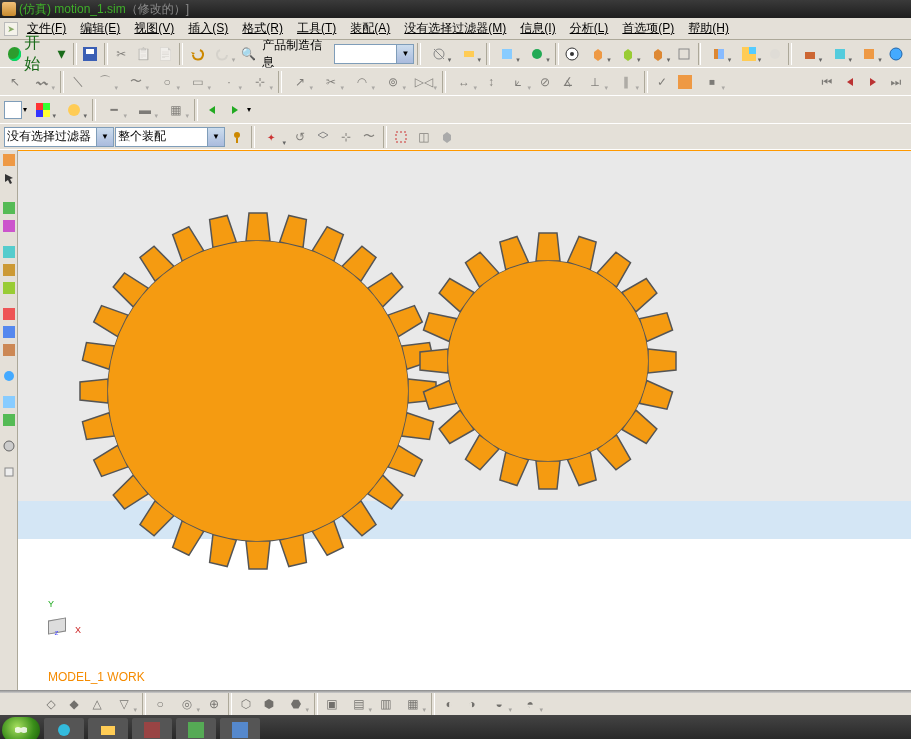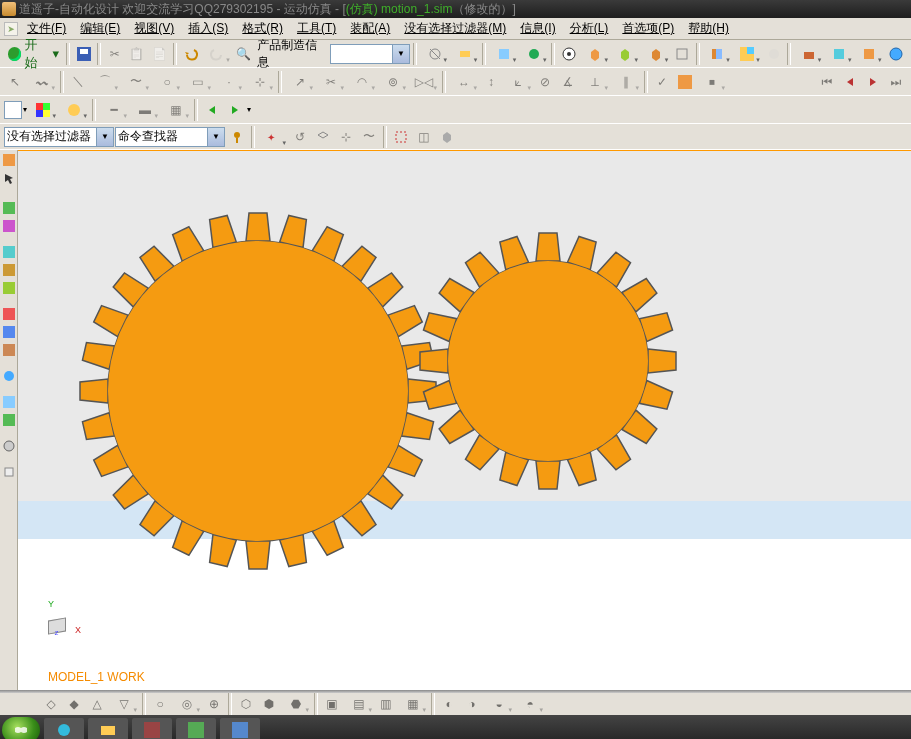--- a/index.html
+++ b/index.html
@@ -10,21 +10,21 @@
   .titlebar .green { color: #3fae2a; }
   .menubar { height: 22px; background: #e4e0d8; display: flex; align-items: center; padding: 0 4px; gap: 4px; border-bottom: 1px solid #aca899; }
   .menu-arrow { width:14px; height:14px; font-size:9px; color:#8a6; border:1px solid #bbb; display:flex;align-items:center;justify-content:center; background:#f4f2ea; }
   .menu-item { padding: 2px 5px; cursor: default; text-decoration: underline; }
   .toolbar { background: #e4e0d8; display: flex; align-items: center; padding: 2px 4px; border-bottom: 1px solid #fff; height: 28px; gap:1px; flex-wrap:nowrap; }
   .tool { width: 22px; height: 22px; border: 1px solid transparent; display:flex; align-items:center; justify-content:center; cursor:default; position:relative; }
   .tool.drop { width: 30px; }
   .tool.drop::after { content:"▾"; position:absolute; right:1px; bottom:0; font-size:7px; color:#666; }
   .tool.disabled svg, .tool.disabled { filter: grayscale(1) opacity(0.45); }
   .sep { width:4px; height:22px; border-left:1px solid #aca899; border-right:1px solid #fff; margin:0 2px; }
-  .start { display:flex; align-items:center; gap:3px; color:#1a6b1a; font-size:13px; padding:0 4px;}
+  .start { display:flex; align-items:center; gap:3px; color:#1a6b1a; font-size:16px; padding:0 4px;}
   .start::before { content:""; width:14px; height:14px; background:#2d9c2d; border-radius:7px; box-shadow: inset -2px -2px 0 #0d6; }
   .spacer { flex:1; }
   .select { height: 20px; border:1px solid #7f9db9; background:#fff; padding:0 2px; display:flex; align-items:center; font-size:12px; min-width:110px; position:relative;}
   .select .dd { position:absolute; right:0; top:0; bottom:0; width:17px; background: linear-gradient(#cde,#abd); display:flex; align-items:center; justify-content:center; font-size:8px; border-left:1px solid #7f9db9;}
   .check { width:18px;height:18px;border:1px solid #7f9db9;background:#fff; }
   .row2 { display:flex; }
   .left-sidebar { width:18px; background:#e4e0d8; display:flex; flex-direction:column; gap:2px; padding:2px 0; align-items:center; border-right:1px solid #aca899;}
   .left-sidebar .tool { width:16px; height:16px; }
   .viewport-area { flex:1; display:flex; flex-direction:column; }
   .canvas { flex:1; background: linear-gradient(to bottom, #e9e9e9 0%, #e9e9e9 65%, #d4e6f5 65%, #d4e6f5 72%, #ffffff 72%, #ffffff 100%); position:relative; overflow:hidden; border-top:1px solid #f90; }
@@ -37,21 +37,20 @@
   .taskbar { height:30px; background: linear-gradient(#444,#222); display:flex; align-items:center; padding-left:2px; gap:4px;}
   .start-btn { width:38px; height:26px; border-radius:13px; background: radial-gradient(circle at 40% 40%, #a8e05f, #3a8e1a 60%, #1a5a0a); display:flex; align-items:center; justify-content:center; }
   .task-item { width:40px; height:24px; background:#555; border-radius:2px; display:flex;align-items:center;justify-content:center;}
   .gear-svg { position:absolute; }
 </style>
 </head>
 <body>
 
 <div class="titlebar">
   <span class="tb-icon"></span>
-  <span class="grey">道遥子-自动化设计 欢迎交流学习QQ279302195 - 运动仿真 - [</span>
   <span class="green">(仿真) motion_1.sim</span>
   <span class="grey">（修改的）</span>
   <span class="grey">]</span>
 </div>
 
 <div class="menubar">
   <span class="menu-arrow">➤</span>
   <span class="menu-item">文件(F)</span>
   <span class="menu-item">编辑(E)</span>
   <span class="menu-item">视图(V)</span>
@@ -269,21 +268,21 @@
     </div>
   <span style="font-size:8px">▾</span>
 </div>
 
 <div class="toolbar" style="height:26px">
   <div class="select" style="min-width:110px">
       <span>没有选择过滤器</span>
       <span class="dd">▼</span>
     </div>
   <div class="select" style="min-width:110px">
-      <span>命令查找器</span>
+      <span>整个装配</span>
       <span class="dd">▼</span>
     </div>
   <div class="tool">
       <svg width="14" height="14">
         <circle cx="7" cy="5" r="3" fill="#c80"></circle>
         <line x1="7" y1="8" x2="7" y2="13" stroke="#c80" stroke-width="2"></line>
       </svg>
     </div>
   <div class="sep"></div>
   <div class="tool drop">

